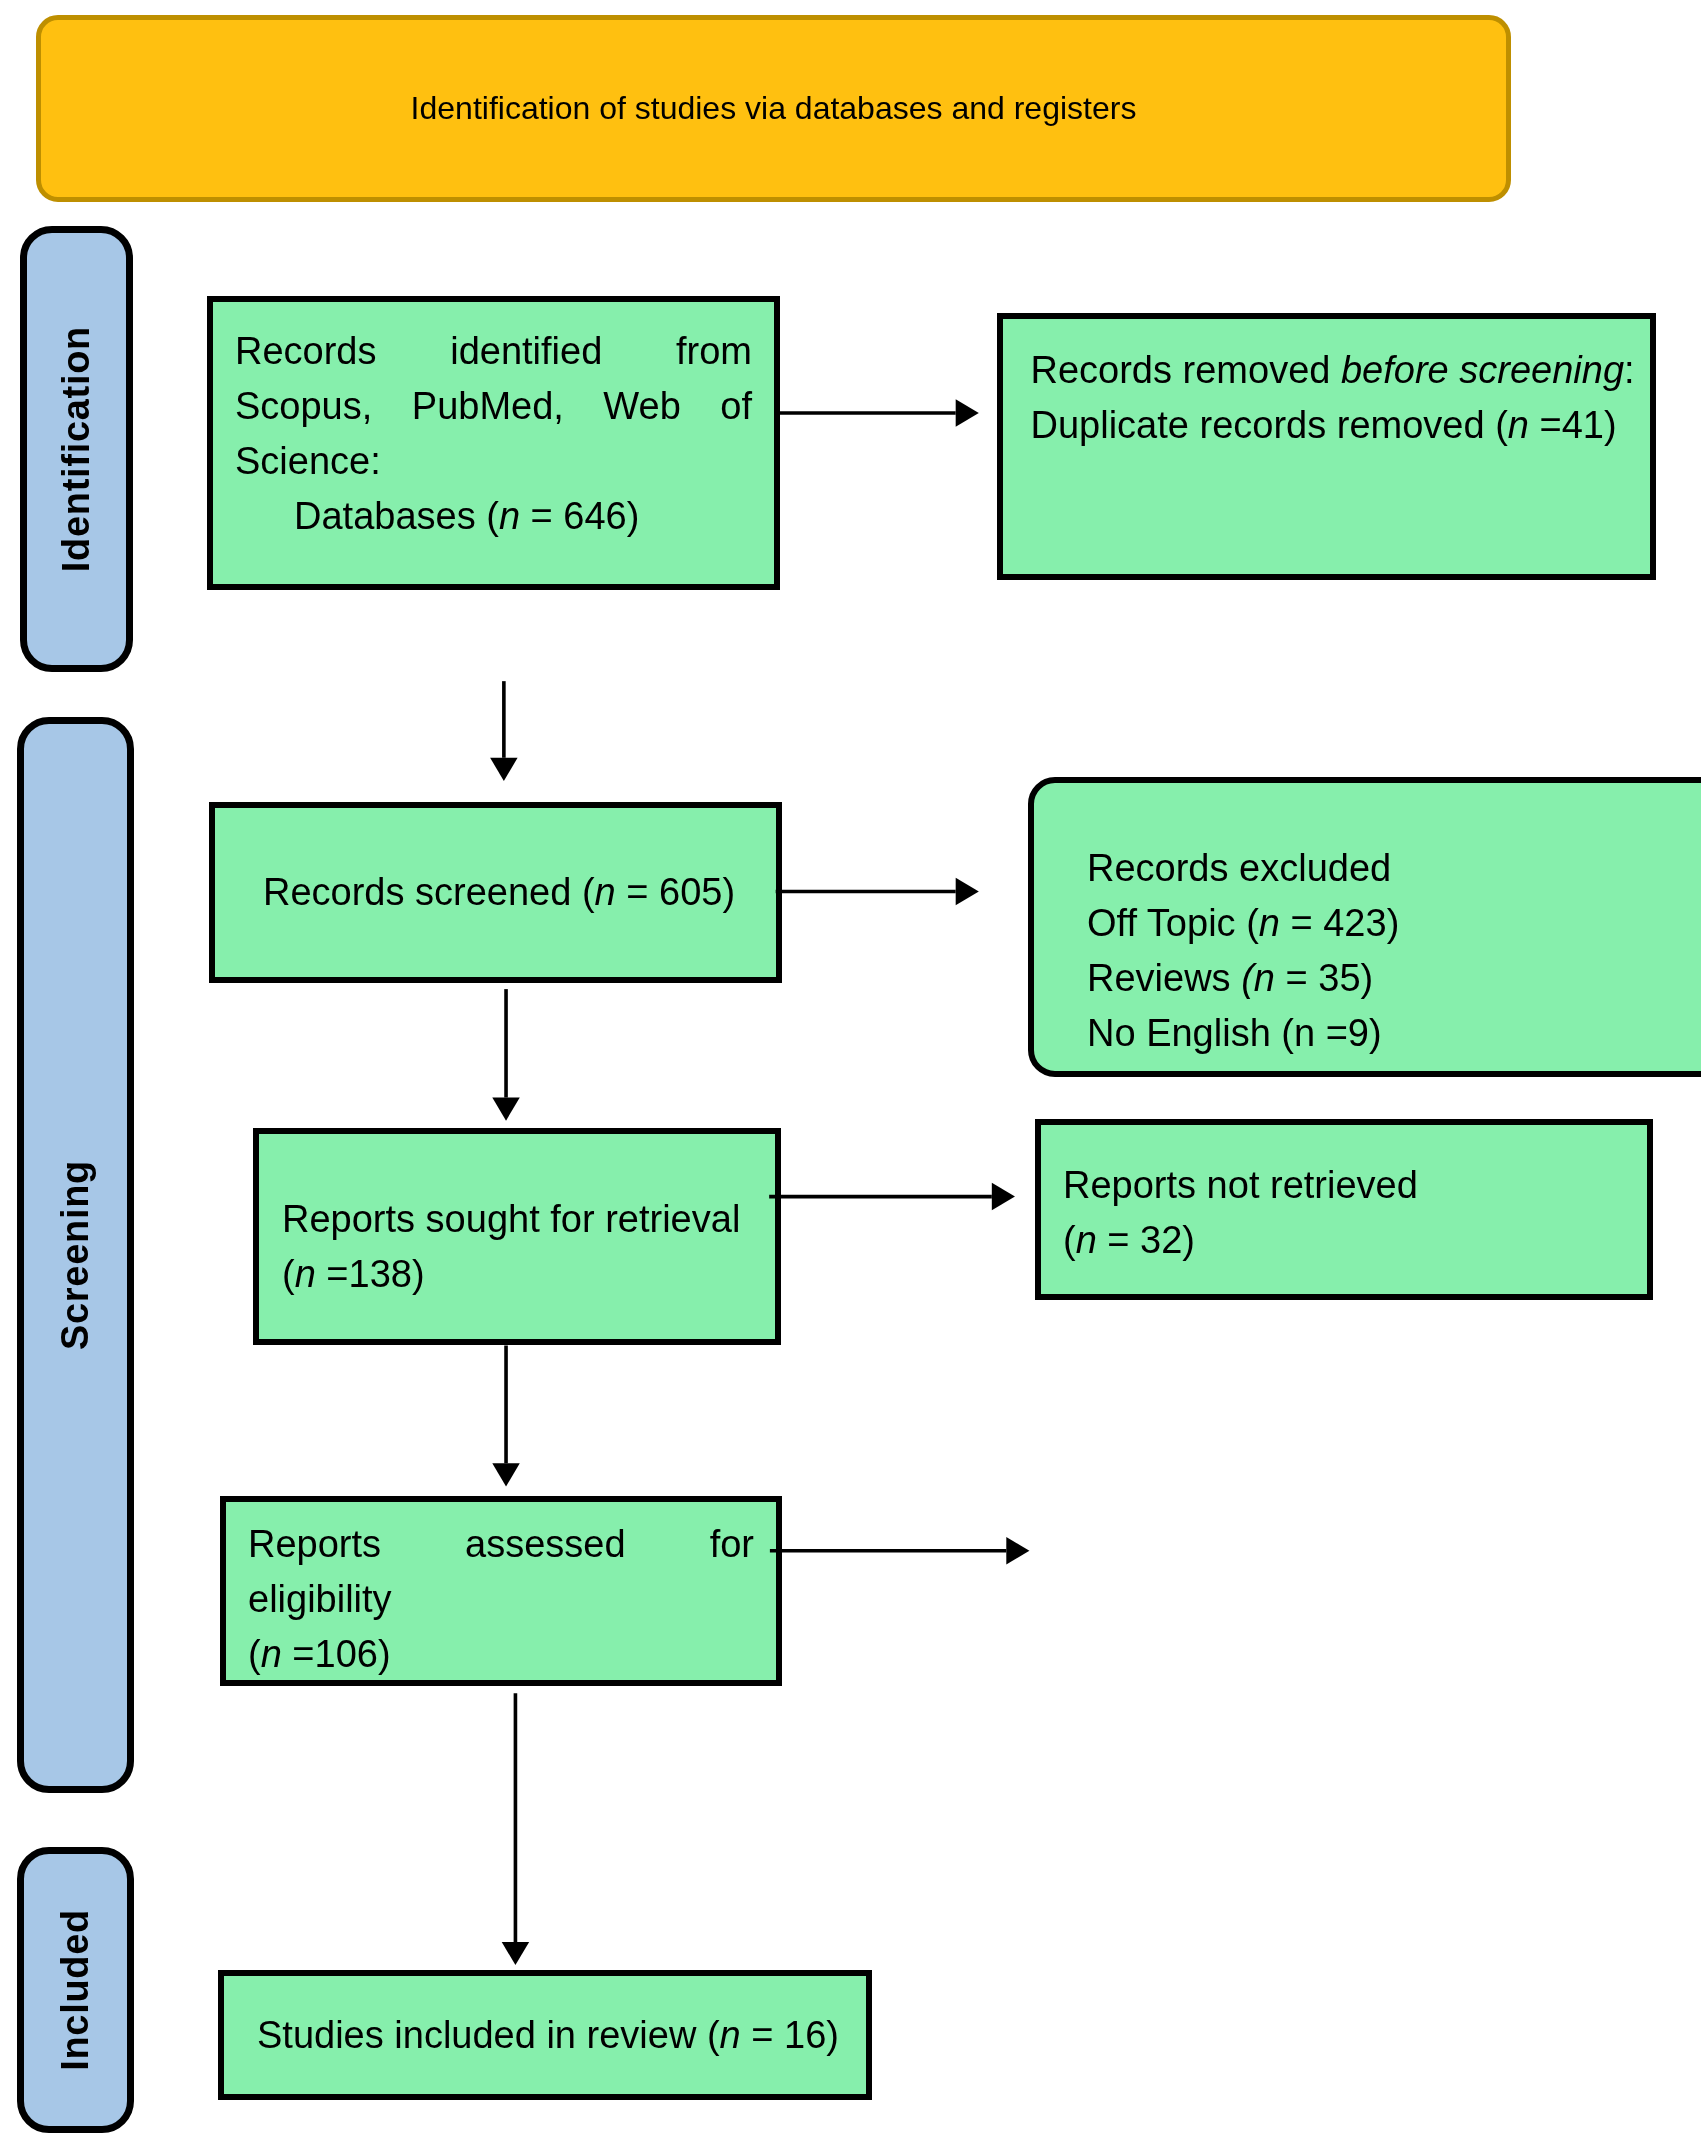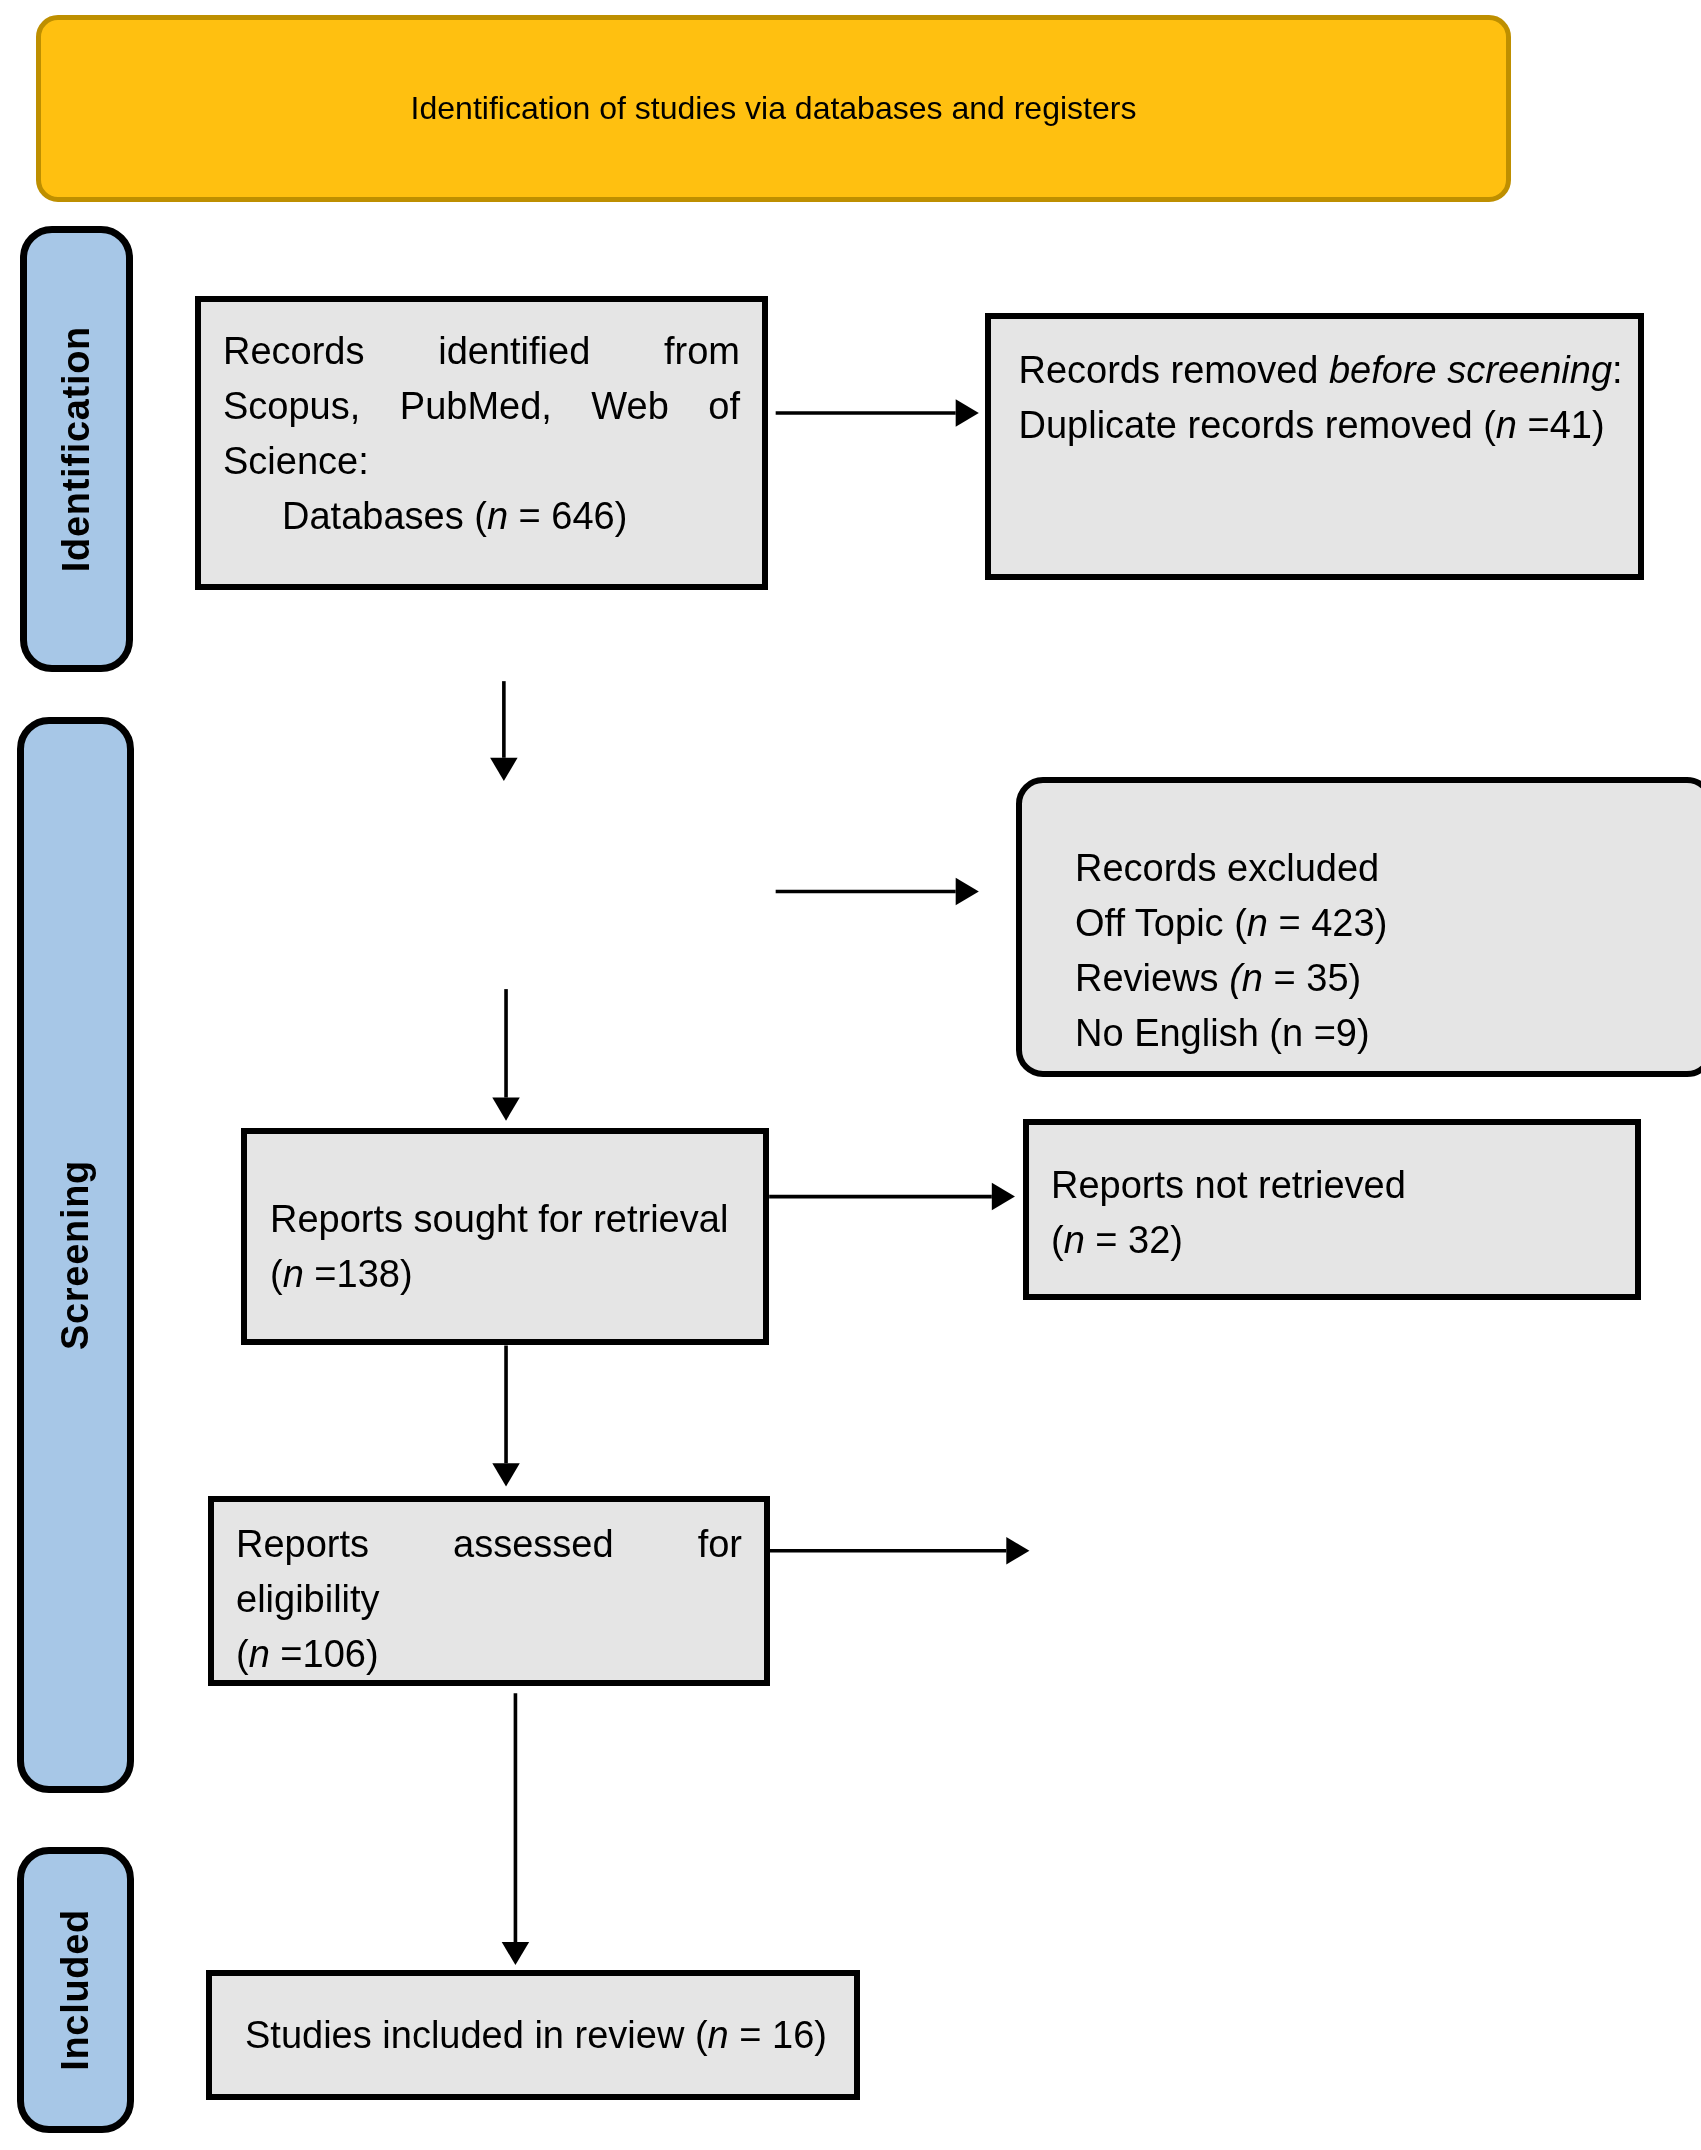--- a/index.html
+++ b/index.html
@@ -18,22 +18,22 @@
     box-sizing:border-box; display:flex; align-items:center; justify-content:center;
   }
   .tab .vtext {
     writing-mode:vertical-rl; transform:rotate(180deg);
     font-weight:bold; font-size:38px; letter-spacing:0.7px; white-space:nowrap;
   }
   #tab-identification { left:20px;  top:226px;  width:113px; height:446px; }
   #tab-screening      { left:17.4px;  top:717px;  width:117px; height:1076px; }
   #tab-included       { left:17.4px;  top:1847px; width:117px; height:286px; }
   .box {
-    position:absolute; background:#e5e5e5; border:6.5px solid #000; box-sizing:border-box;
-    font-size:38px; line-height:55px;
+    position:absolute; background:#86efac; border:6.5px solid #000; box-sizing:border-box;
+    font-size:38px; line-height:55px;margin-left:12px;
   }
   .box .line { height:55px; white-space:pre-wrap; }
   .box .line.justify { display:flex; justify-content:space-between; white-space:normal; }
   .box .line.indent { margin-left:59px; }
   .vcenter { display:flex; flex-direction:column; justify-content:center; }
   #box-records-identified { left:195px;  top:296px;  width:573px; height:294px; padding:22.4px 22px 0 22px; }
   #box-records-removed    { left:985px; top:313px;  width:659px; height:267px; padding:24px 14.5px 0 27.5px; }
   #box-records-screened   { left:197px;  top:802px; width:573px; height:181px; padding:0 14.5px 0 48px; }
   #box-records-excluded   { left:1016px; top:777px; width:698px; height:300px; padding:58px 14.5px 0 53px;border-radius:27px; }
   #box-reports-sought     { left:241px;  top:1128px; width:528px; height:217px; padding:58px 14.5px 0 23px; }
@@ -76,20 +76,23 @@
         <span>PubMed,</span>
         <span>Web</span>
         <span>of</span>
       </div>
       <div class="line"><span>Science:</span></div>
       <div class="line indent"><span>Databases (</span><i>n</i><span> = 646)</span></div>
     </div>
   <div class="box" id="box-records-removed" style="border-color: rgb(0, 0, 0);">
       <div class="line"><span>Records removed </span><i>before screening</i><span>:</span></div>
       <div class="line"><span>Duplicate records removed (</span><i>n</i><span> =41)</span></div>
+    </div>
+  <div class="box vcenter" id="box-records-screened" style="border-color: rgb(0, 0, 0);">
+      <div class="line"><span>Records screened (</span><i>n</i><span> = 605)</span></div>
     </div>
   <div class="box" id="box-records-excluded" style="border-color: rgb(0, 0, 0);">
       <div class="line"><span>Records excluded</span></div>
       <div class="line"><span>Off Topic (</span><i>n</i><span> = 423)</span></div>
       <div class="line"><span>Reviews </span><i>(n</i><span> = 35)</span></div>
       <div class="line"><span>No English (n =9)</span></div>
     </div>
   <div class="box" id="box-reports-sought" style="border-color: rgb(0, 0, 0);">
       <div class="line"><span>Reports sought for retrieval</span></div>
       <div class="line"><span>(</span><i>n</i><span> =138)</span></div>

